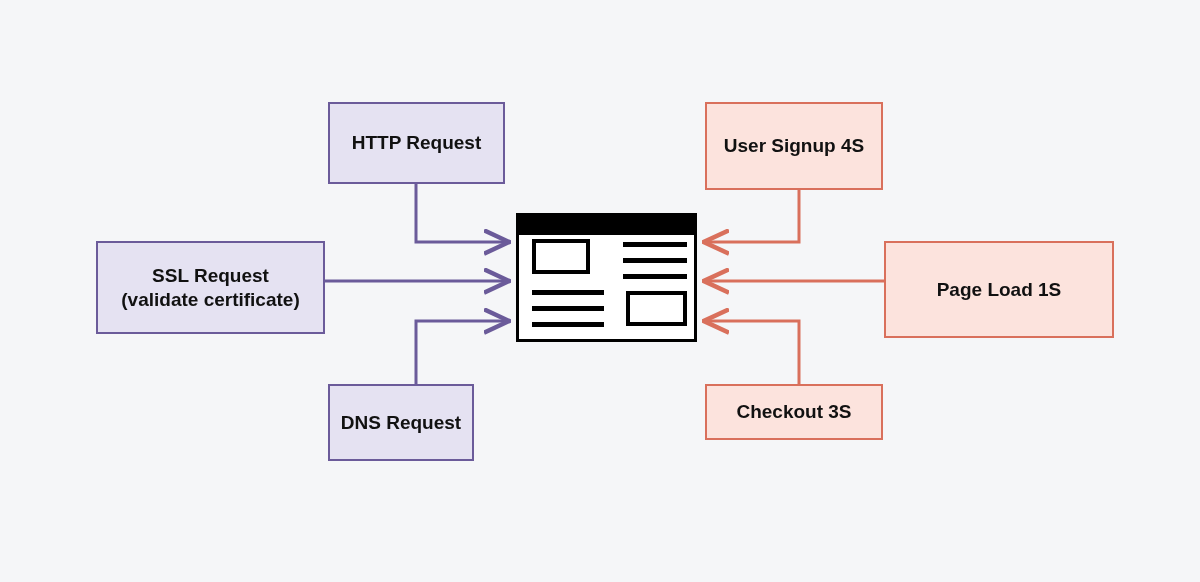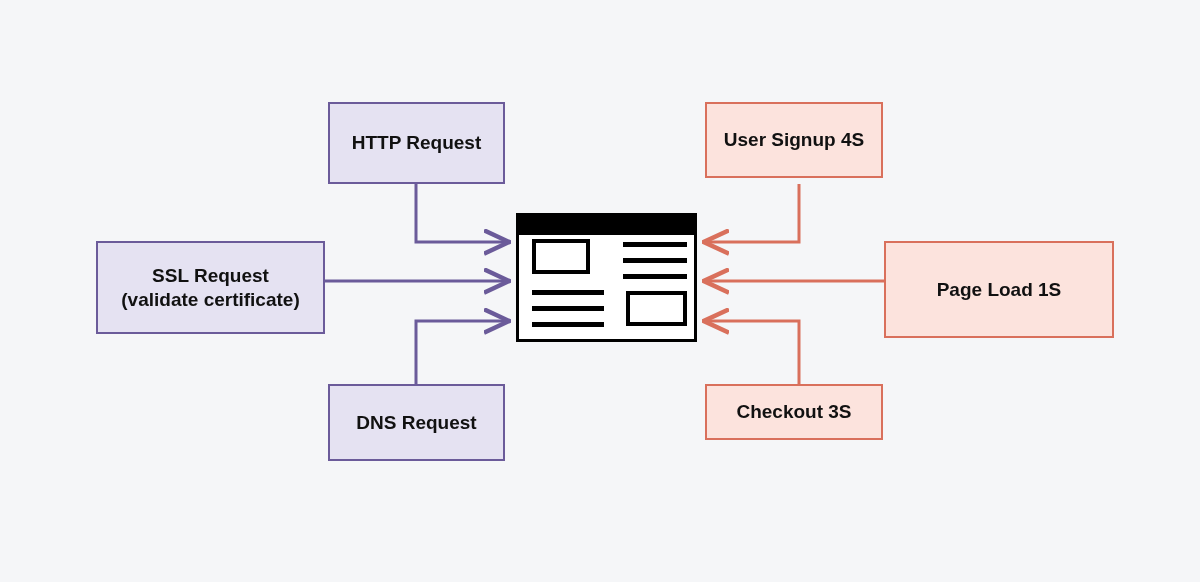--- a/index.html
+++ b/index.html
@@ -47,23 +47,23 @@
     background: #fce3dd;
     border-color: #d9705c;
   }
   .node-line2 {
     display: block;
   }
 
   
   #node-http   { left: 328px; top: 102px; width: 177px; height: 82px; align-items: center; }
   #node-ssl    { left: 96px;  top: 241px; width: 229px; height: 93px; }
-  #node-dns    { left: 328px; top: 384px; width: 177px; height: 77px; }
+  #node-dns    { left: 328px; top: 384px; width: 146px; height: 77px; }
   
-  #node-signup   { left: 705px; top: 102px; width: 178px; height: 76px; }
+  #node-signup   { left: 705px; top: 102px; width: 178px; height: 88px; }
   #node-pageload { left: 884px; top: 241px; width: 230px; height: 97px; }
   #node-checkout { left: 705px; top: 384px; width: 178px; height: 56px; }
 
   
   #browser {
     position: absolute;
     left: 516px;
     top: 213px;
     width: 181px;
     height: 129px;

